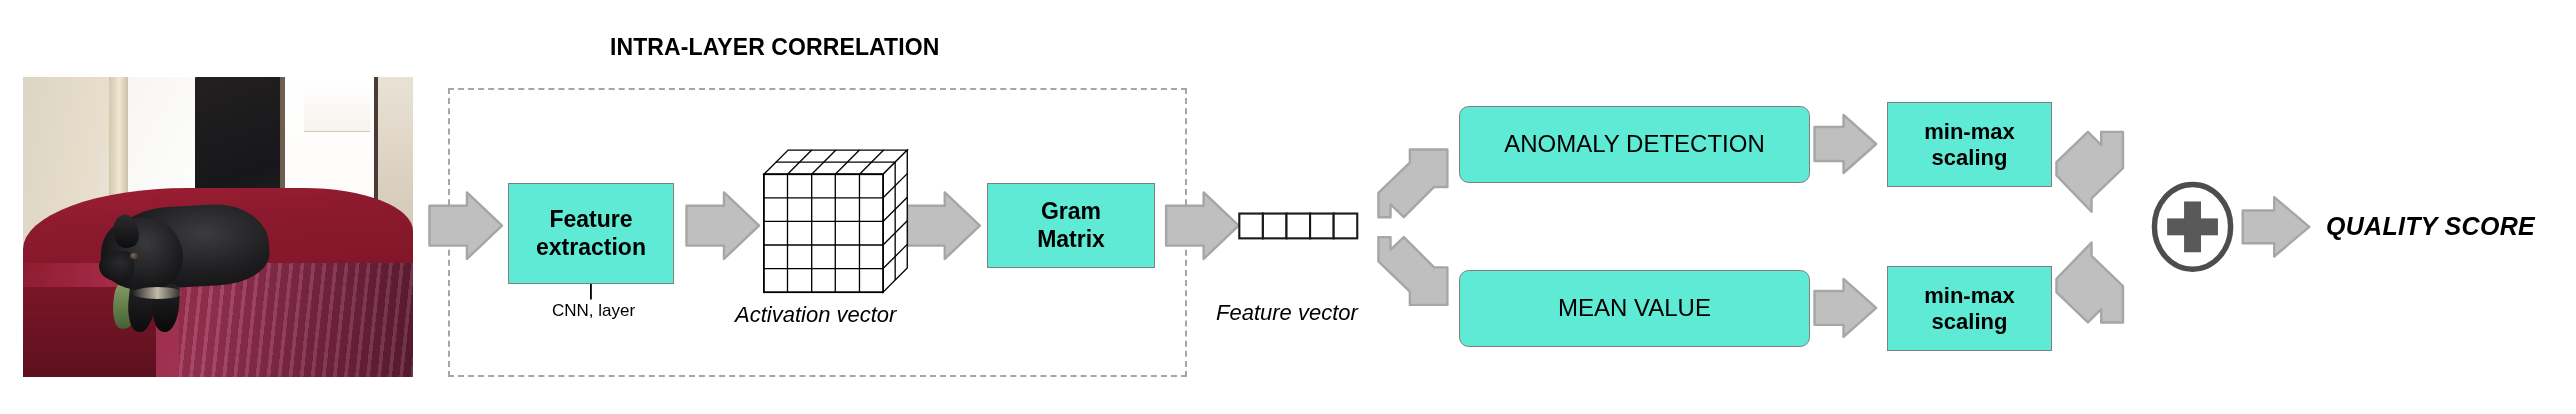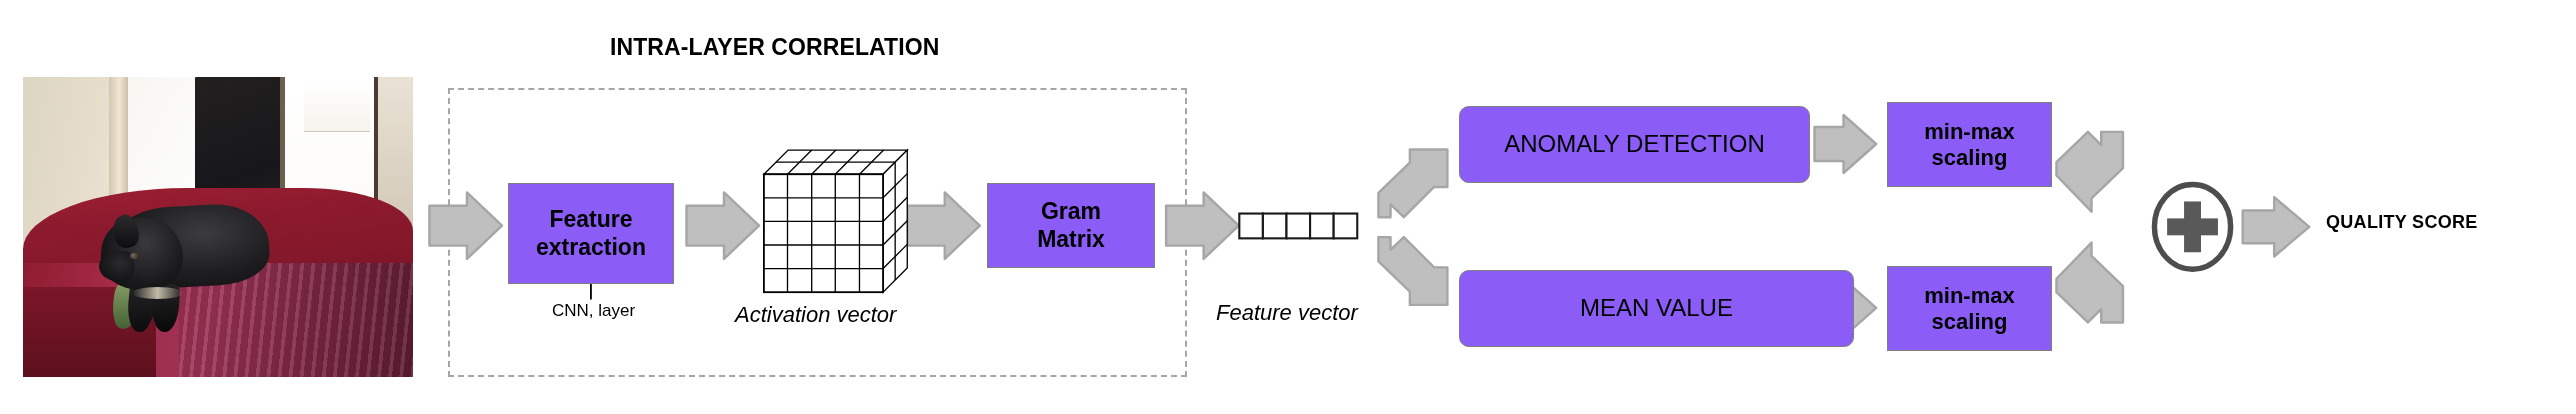--- a/index.html
+++ b/index.html
@@ -71,21 +71,21 @@
   .ph-dogChest{position:absolute;left:28%;top:70%;width:13%;height:4%;
         background:linear-gradient(90deg,rgba(222,214,190,.0),rgba(222,214,190,.85),rgba(222,214,190,.0));
         border-radius:50%;}
   .ph-toy{position:absolute;left:23%;top:68%;width:7%;height:16%;
         background:linear-gradient(170deg,#8aa06a,#5e7a46 60%,#425c34);
         border-radius:40% 50% 50% 40%/30% 36% 64% 60%;transform:rotate(8deg);}
 
   
   .title{position:absolute;font-weight:bold;color:#000;white-space:nowrap;}
   .dashbox{position:absolute;border:2.4px dashed #a6a6a6;box-sizing:border-box;}
-  .box{position:absolute;box-sizing:border-box;background:#8b5cf6;
+  .box{position:absolute;box-sizing:border-box;background:#5eead4;
        border:1.8px solid #7f7f7f;display:flex;align-items:center;justify-content:center;
        text-align:center;color:#000;line-height:1.18;}
   .box.rounded{border-radius:9.7px;border-width:1.8px;}
   .cap{position:absolute;font-style:italic;color:#000;white-space:nowrap;}
   .small{position:absolute;color:#000;white-space:nowrap;}
   svg{position:absolute;left:0;top:0;width:2576px;height:415px;overflow:visible;}
   .arrow{fill:#bfbfbf;stroke:#a6a6a6;stroke-width:4;stroke-linejoin:round;}
   .thinline{stroke:#000;stroke-width:3;fill:none;}
   .cube{stroke:#000;fill:#fff;stroke-width:3;}
   .cubeThin{stroke:#000;fill:#fff;stroke-width:2.2;}
@@ -218,21 +218,21 @@
     <span>
       <span>Gram</span><br>
       <span>Matrix</span>
     </span>
   </div>
 
   <div class="box rounded" style="left:1459px;top:106px;width:351px;height:77px;font-size:24px;">
     <span>ANOMALY DETECTION</span>
   </div>
 
-  <div class="box rounded" style="left:1459px;top:270px;width:395px;height:77px;font-size:24px;">
+  <div class="box rounded" style="left:1459px;top:270px;width:351px;height:77px;font-size:24px;">
     <span>MEAN VALUE</span>
   </div>
 
   <div class="box" style="left:1887px;top:102px;width:165px;height:85px;font-size:22px;font-weight:bold;">
     <span>
       <span>min-max</span><br>
       <span>scaling</span>
     </span>
   </div>
 
@@ -242,16 +242,16 @@
       <span>scaling</span>
     </span>
   </div>
 
   <div class="small" style="left:532px;top:301px;font-size:17px;margin-left:20px;">CNN, layer</div>
 
   <div class="cap" style="left:735px;top:302px;font-size:22px;">Activation vector</div>
 
   <div class="cap" style="left:1216px;top:300px;font-size:22px;">Feature vector</div>
 
-  <div class="title" style="left:2326px;top:212px;font-size:18px;letter-spacing:0.3px;">QUALITY SCORE</div>
+  <div class="title" style="left:2326px;top:212px;font-size:25px;font-style:italic;letter-spacing:0.3px;">QUALITY SCORE</div>
 
 </div>
 
 
 </body></html>

